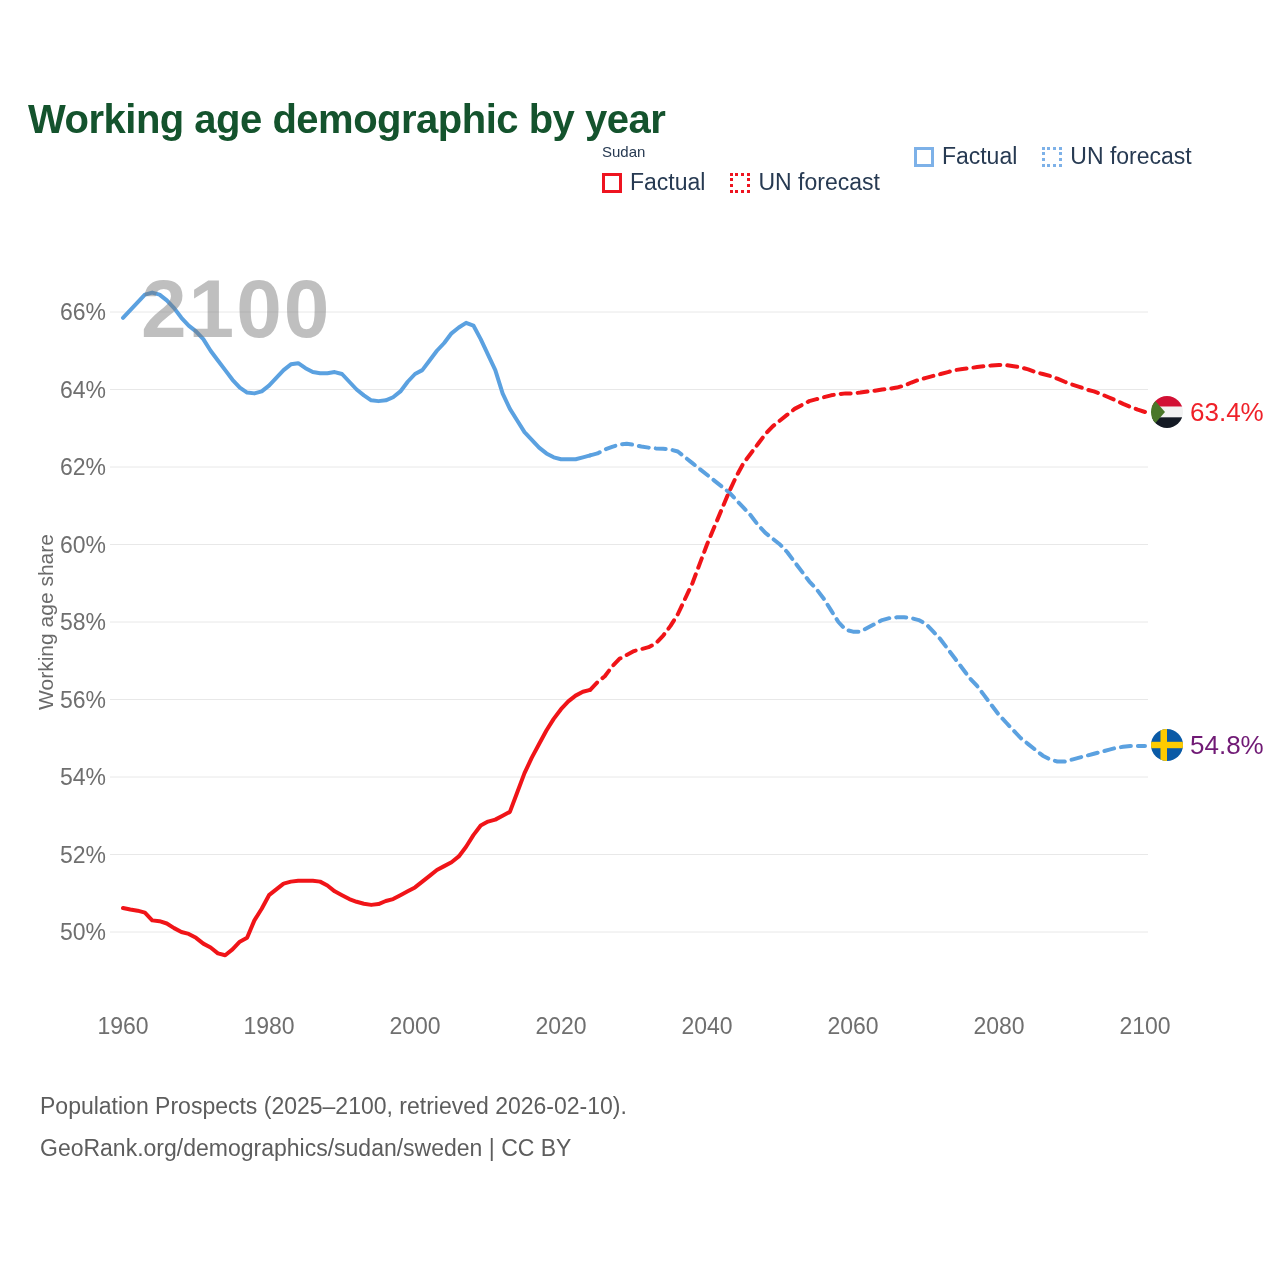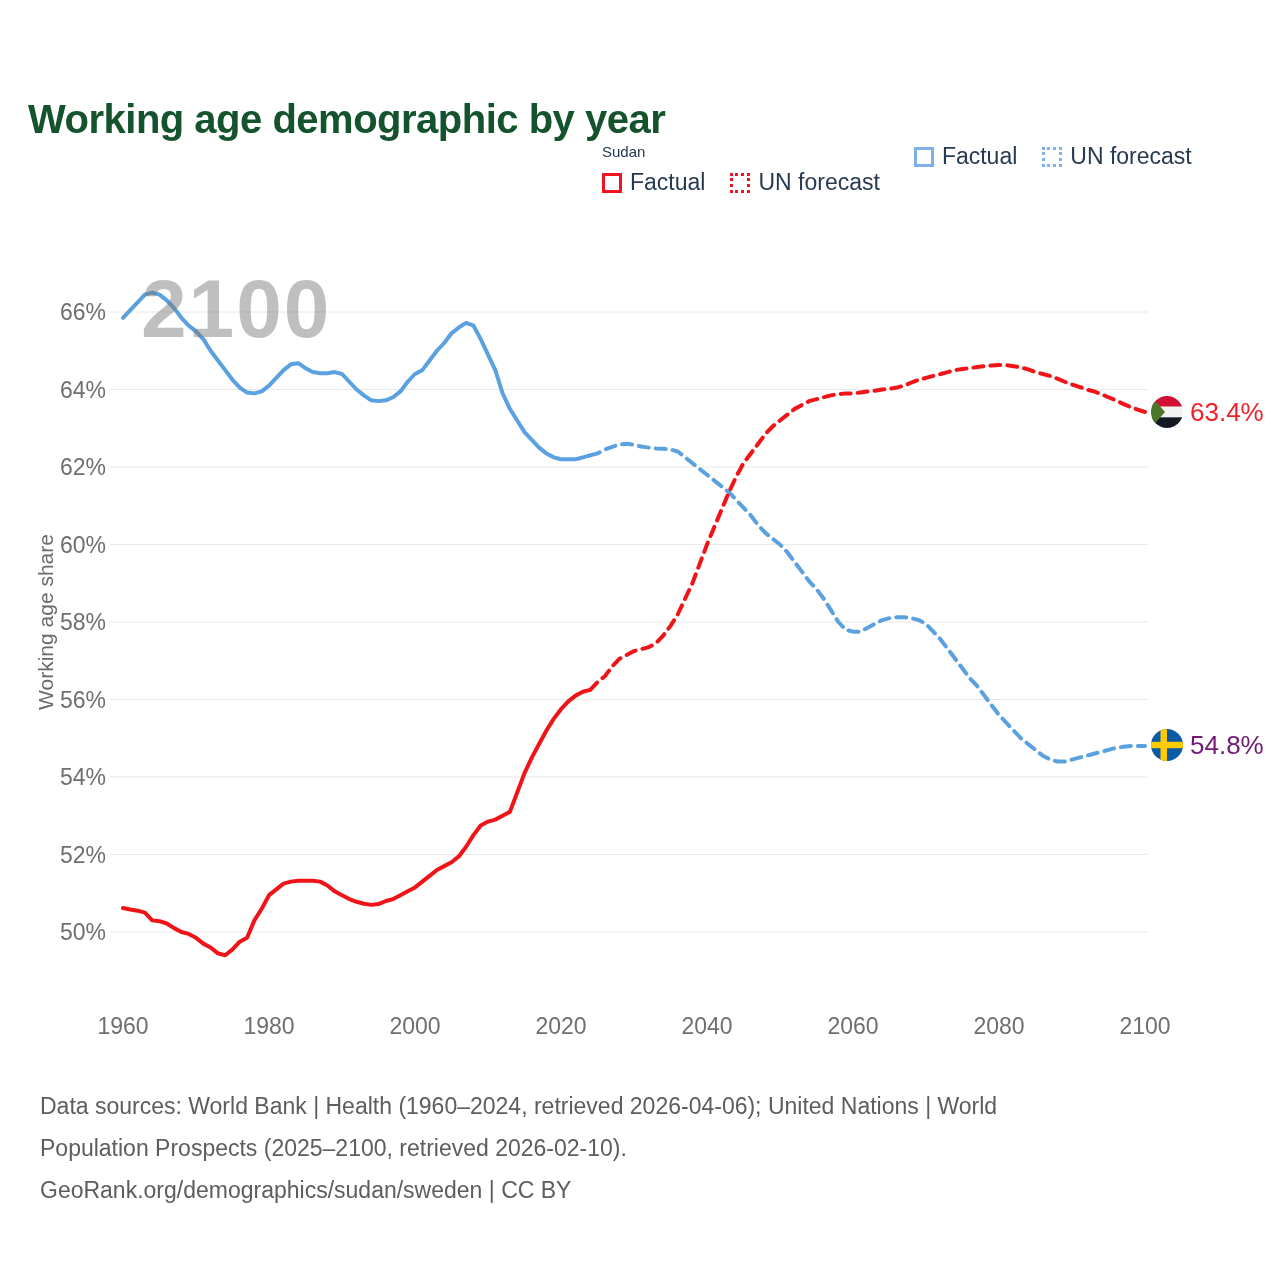--- a/index.html
+++ b/index.html
@@ -125,18 +125,17 @@
       <g clip-path="url(#clipSweden)">
         <rect x="0" y="0" width="32" height="32" fill="#0a5aa6"></rect>
         <rect x="9.5" y="0" width="6.5" height="32" fill="#fecb00"></rect>
         <rect x="0" y="12.8" width="32" height="6.4" fill="#fecb00"></rect>
       </g>
     </svg>
     <span class="value" style="color: #701a75;">54.8%</span>
   </div>
 
   <div class="footer">
-    <div>Data sources: World Bank | Health (1960–2024, retrieved 2026-04-06); United Nations | World</div>
     <div>Population Prospects (2025–2100, retrieved 2026-02-10).</div>
     <div>GeoRank.org/demographics/sudan/sweden | CC BY</div>
   </div>
 
 </div>
 
 </body></html>

